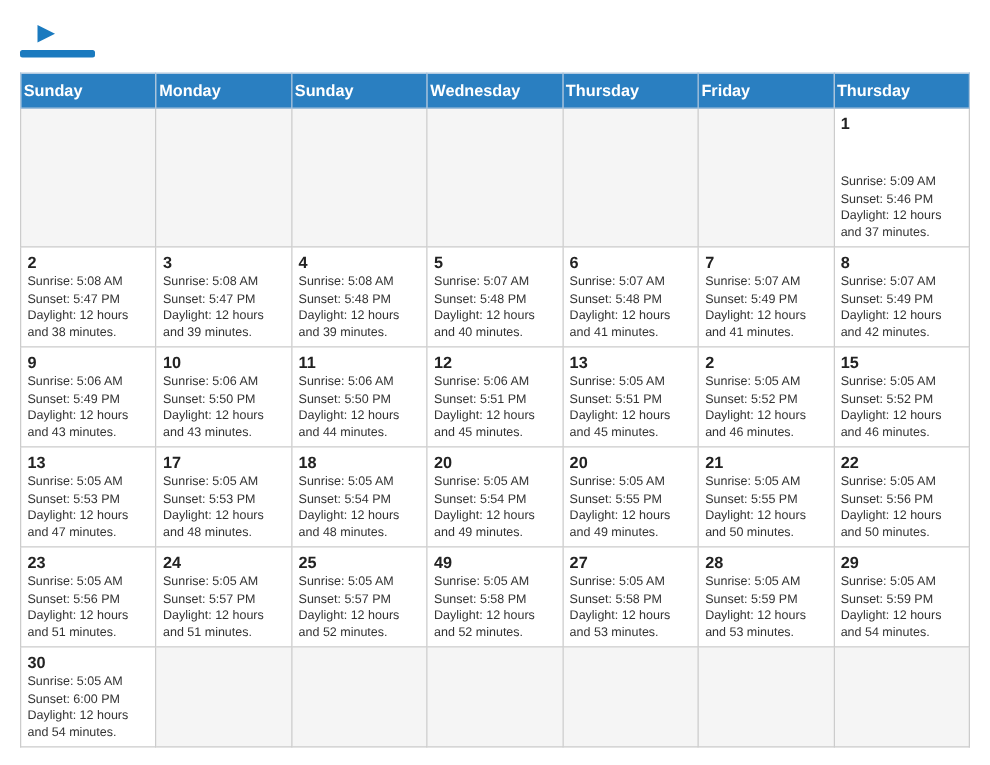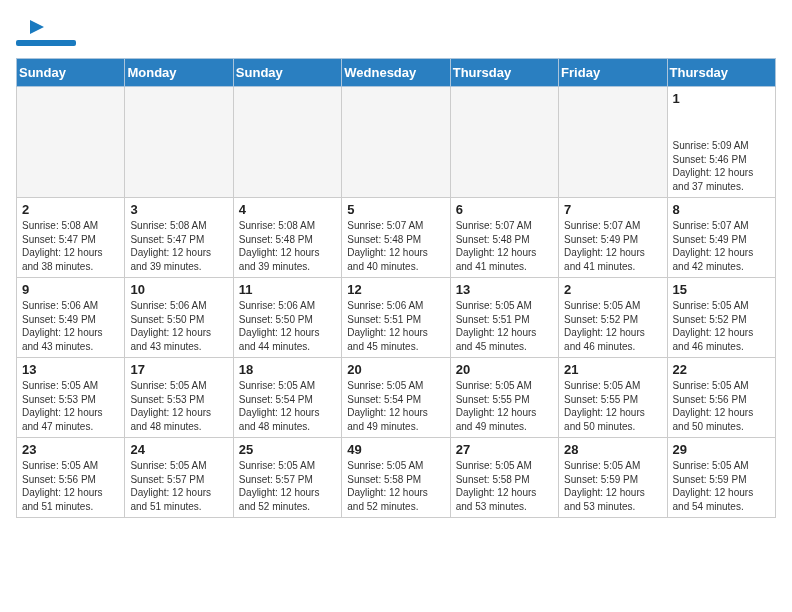--- a/index.html
+++ b/index.html
@@ -306,14 +306,28 @@
 Sunset: 5:59 PM
 Daylight: 12 hours and 53 minutes.</div>
         </td>
         <td>
           <div class="day-num">29</div>
           <div class="cell-info" style="white-space: pre-line;">Sunrise: 5:05 AM
 Sunset: 5:59 PM
 Daylight: 12 hours and 54 minutes.</div>
         </td>
       </tr>
+      <tr class="last-row">
+        <td>
+          <div class="day-num">30</div>
+          <div class="cell-info" style="white-space: pre-line;">Sunrise: 5:05 AM
+Sunset: 6:00 PM
+Daylight: 12 hours and 54 minutes.</div>
+        </td>
+        <td class="empty"></td>
+        <td class="empty"></td>
+        <td class="empty"></td>
+        <td class="empty"></td>
+        <td class="empty"></td>
+        <td class="empty"></td>
+      </tr>
     </tbody>
 </table>
 
 </body></html>

